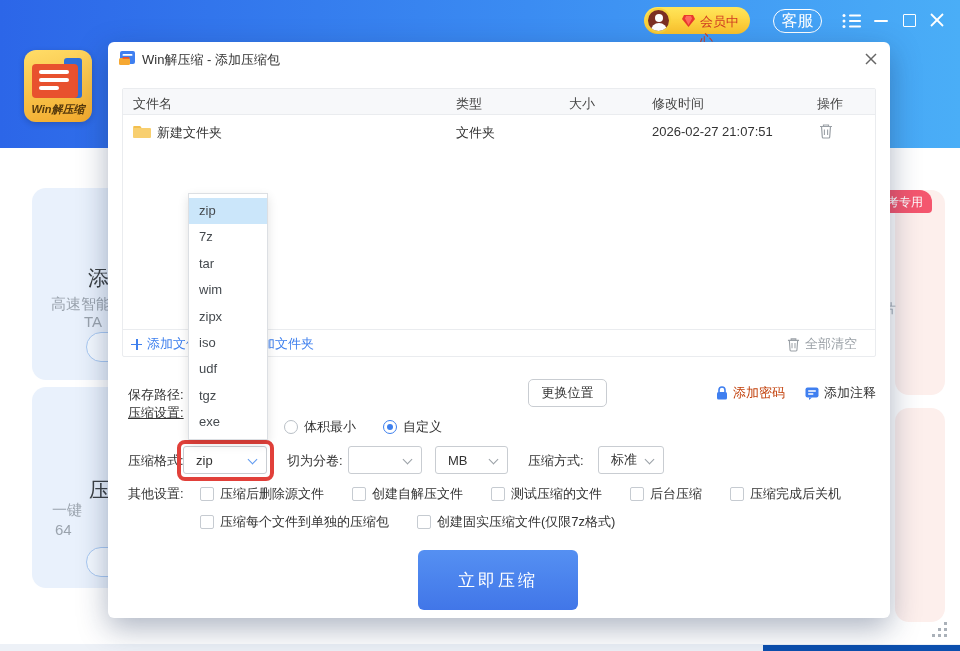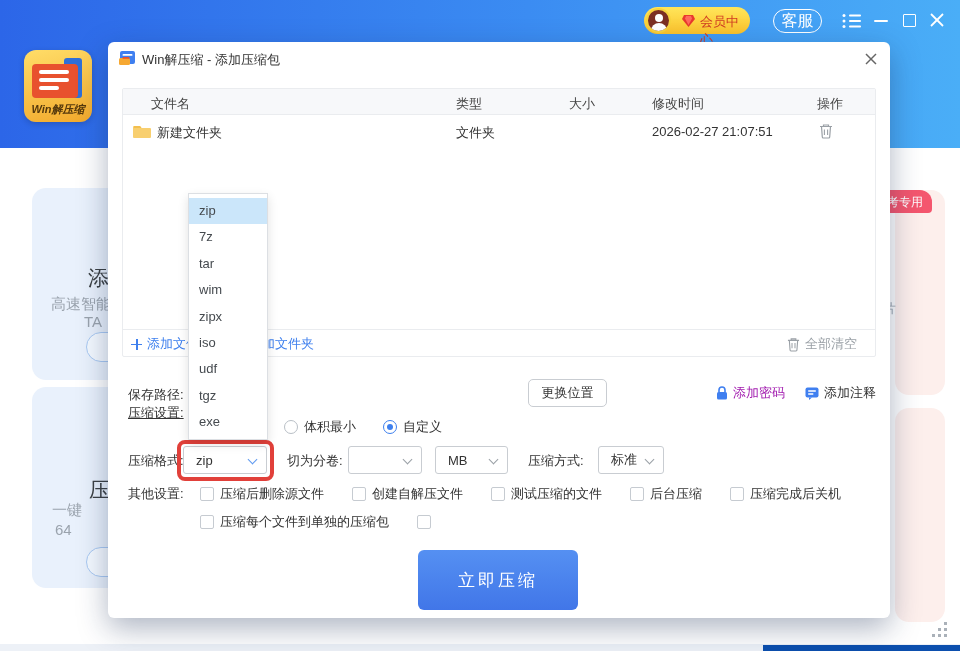--- a/index.html
+++ b/index.html
@@ -66,21 +66,21 @@
     box-shadow:0 10px 30px rgba(20,40,80,.35); z-index:10; }
   .dlg-title { position:absolute; left:34px; top:9px; font-size:13px; color:#333; }
   .dlg-icon { position:absolute; left:11px; top:8px; }
   .dlg-close { position:absolute; left:753px; top:7px; width:20px; height:20px; cursor:pointer; }
 
   .tablebox { position:absolute; left:14px; top:46px; width:754px; height:269px;
     border:1px solid #eaecef; border-radius:2px; background:#fff; }
   .thead { position:absolute; left:0; top:0; width:100%; height:26px; background:#f7f8fa;
     border-bottom:1px solid #eaecef; font-size:13px; color:#444; }
   .thead span { position:absolute; top:6px; }
-  .th-name { left:10px;margin-left:18px; } .th-type { left:333px; } .th-size { left:446px; }
+  .th-name { left:10px; } .th-type { left:333px; } .th-size { left:446px; }
   .th-mod { left:529px; } .th-op { left:694px; }
   .trow { position:absolute; left:0; top:26px; width:100%; height:33px; font-size:13px; color:#333; }
   .trow .cell { position:absolute; top:9px; }
   .c-name { left:34px; } .c-type { left:333px; } .c-mod { left:529px; }
   .folder-ic { position:absolute; left:10px; top:8px; }
   .row-trash { position:absolute; left:696px; top:8px; cursor:pointer; }
 
   .tfoot { position:absolute; left:0; bottom:0; width:100%; height:27px; border-top:1px solid #eaecef; }
   .addlink { position:absolute; top:5px; display:flex; align-items:center; gap:5px;
     color:#3f80ee; font-size:13px; cursor:pointer; }
@@ -94,21 +94,21 @@
   .form-label { position:absolute; left:20px; font-size:13px; color:#333; }
 
   .row-save { top:337px; }
   .path-input { position:absolute; left:77px; top:337px; width:330px; height:28px;
     border:1px solid #d6dade; border-radius:2px; font-size:12px; color:#333;
     padding-left:88px; font-family:"Liberation Sans",sans-serif; }
   .change-btn { position:absolute; left:420px; top:337px; width:79px; height:28px;
     border:1px solid #c9cdd2; border-radius:5px; background:#fff; font-size:13px; color:#333;
     font-family:"Liberation Sans",sans-serif; cursor:pointer; }
   .pwd-group { position:absolute; left:608px; top:342px; display:flex; gap:5px; align-items:center;
-    font-size:13px; color:#a21caf; cursor:pointer; }
+    font-size:13px; color:#c2410c; cursor:pointer; }
   .cmt-group { position:absolute; left:697px; top:342px; display:flex; gap:5px; align-items:center;
     font-size:13px; color:#333; cursor:pointer; }
   .radio-group { position:absolute; left:176px; top:376px; display:flex; gap:27px; font-size:13px; color:#333; }
   .radio-item { display:flex; align-items:center; gap:6px; cursor:pointer; }
   .radio { width:14px; height:14px; border-radius:50%; border:1px solid #b9bfc6; background:#fff; }
   .radio.checked { border:1px solid #3d7fee; position:relative; }
   .radio.checked::after { content:""; position:absolute; left:3px; top:3px; width:6px; height:6px;
     border-radius:50%; background:#3d7fee; }
   .select { position:absolute; height:28px; border:1px solid #c9cdd2; border-radius:3px;
     background:#fff; font-size:13px; color:#333; display:flex; align-items:center;
@@ -343,20 +343,21 @@
       <span>压缩完成后关机</span>
     </span>
   </div>
   <div class="cb-row cb-row2">
     <span class="cb-item">
       <span class="cb"></span>
       <span>压缩每个文件到单独的压缩包</span>
     </span>
     <span class="cb-item">
       <span class="cb"></span>
+      <span>创建固实压缩文件(仅限7z格式)</span>
     </span>
   </div>
 
   <button class="go-btn">立即压缩</button>
 </div>
 
 <div class="abs dropdown">
   <div class="dd-item sel">zip</div>
   <div class="dd-item">7z</div>
   <div class="dd-item">tar</div>

